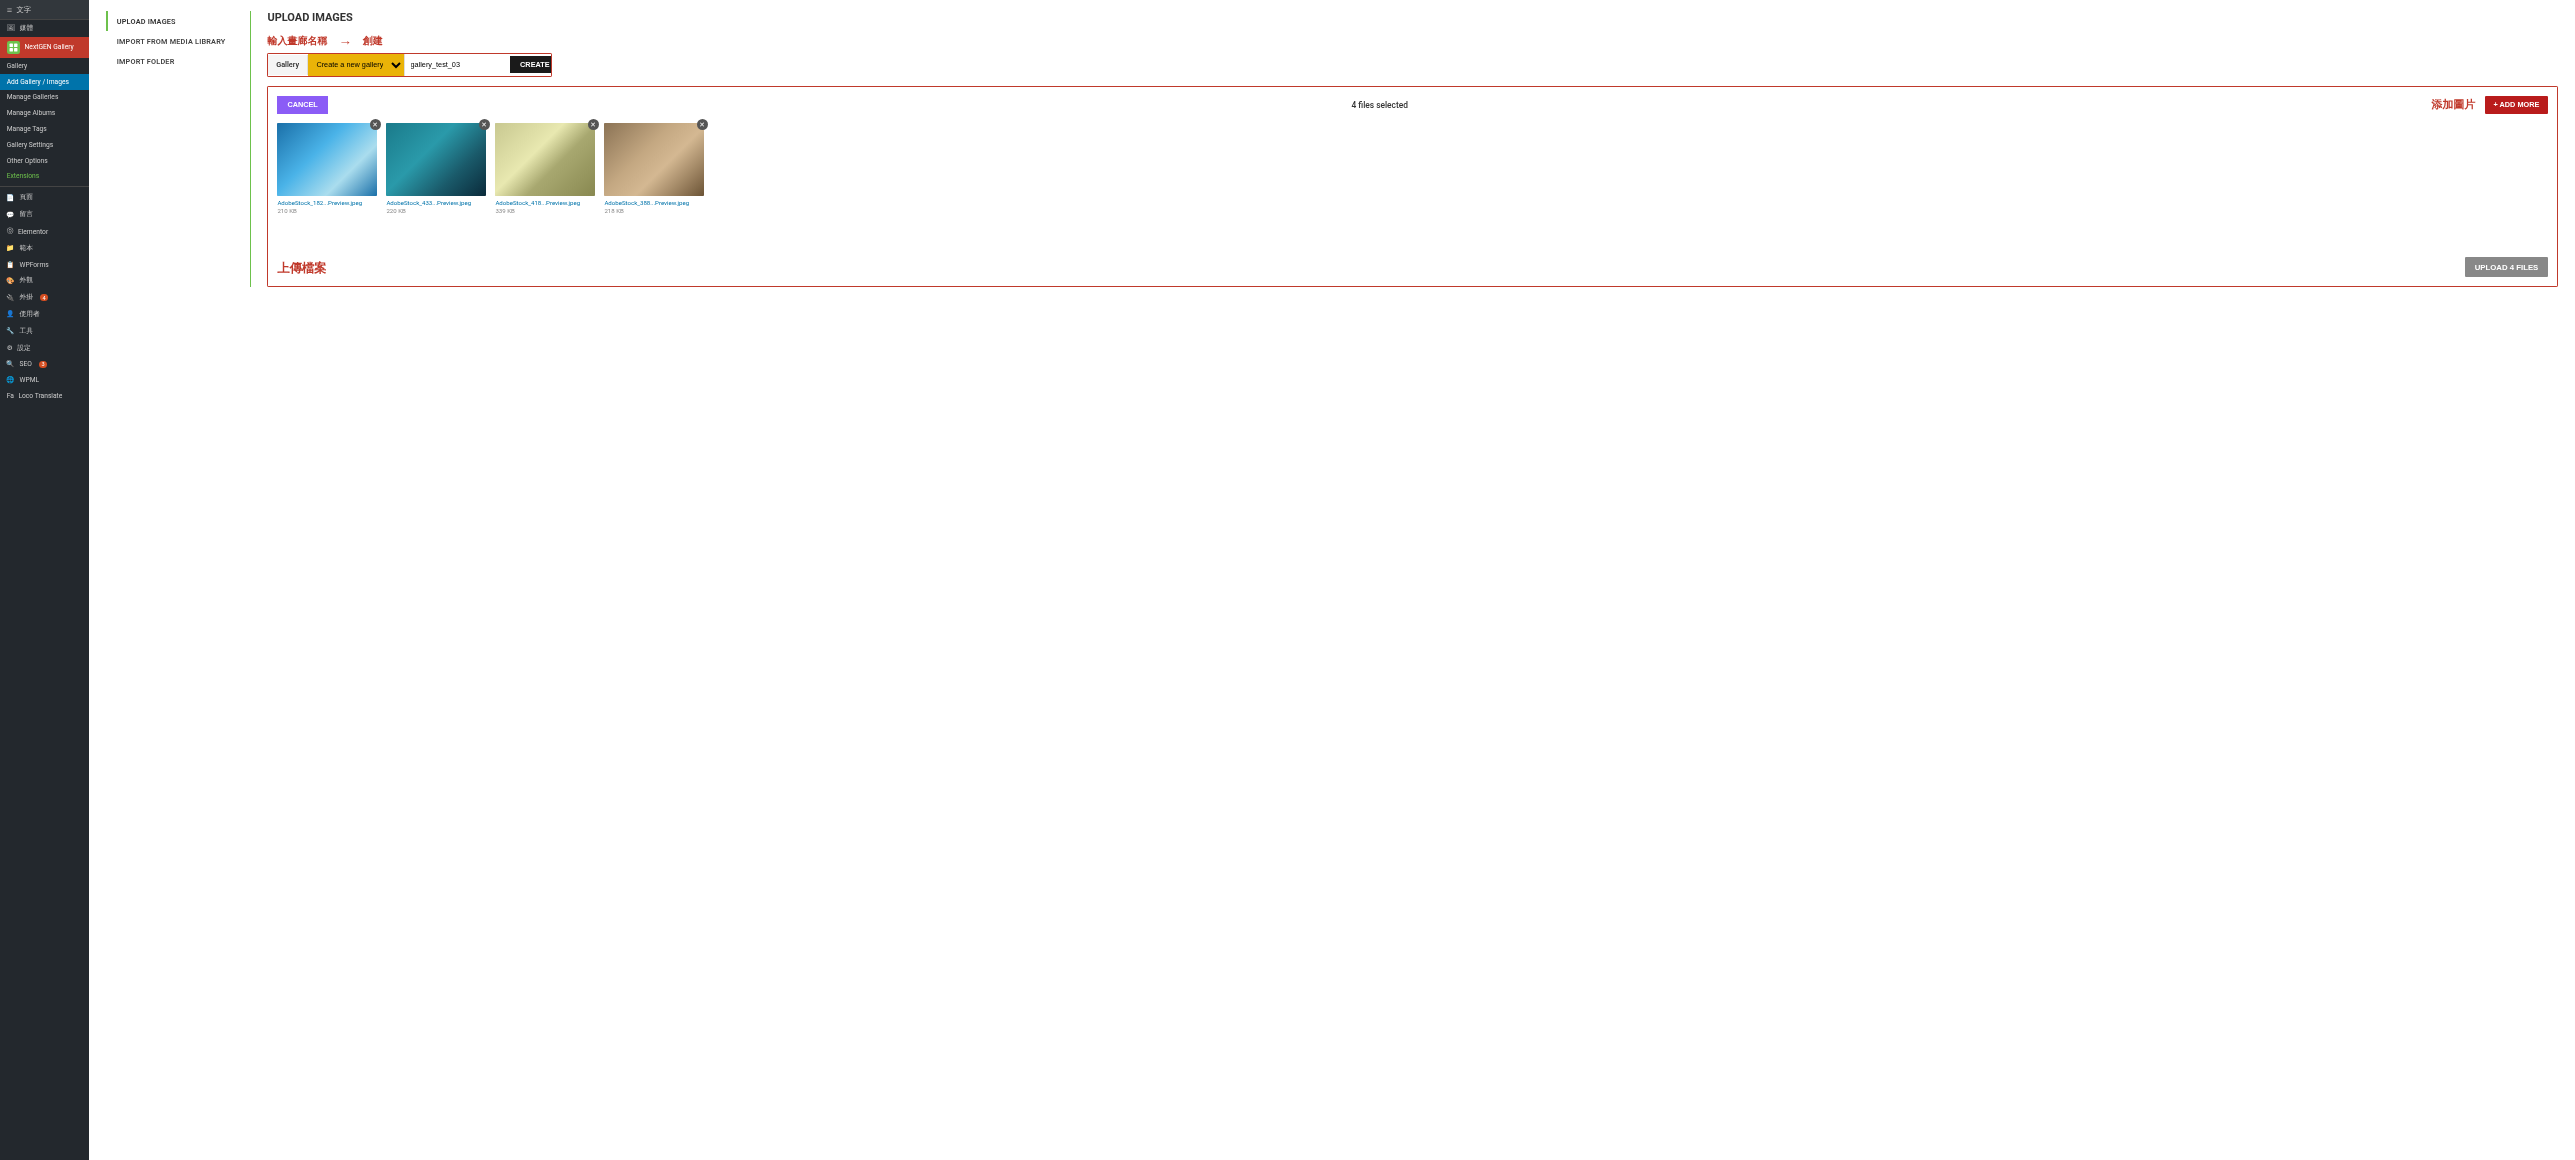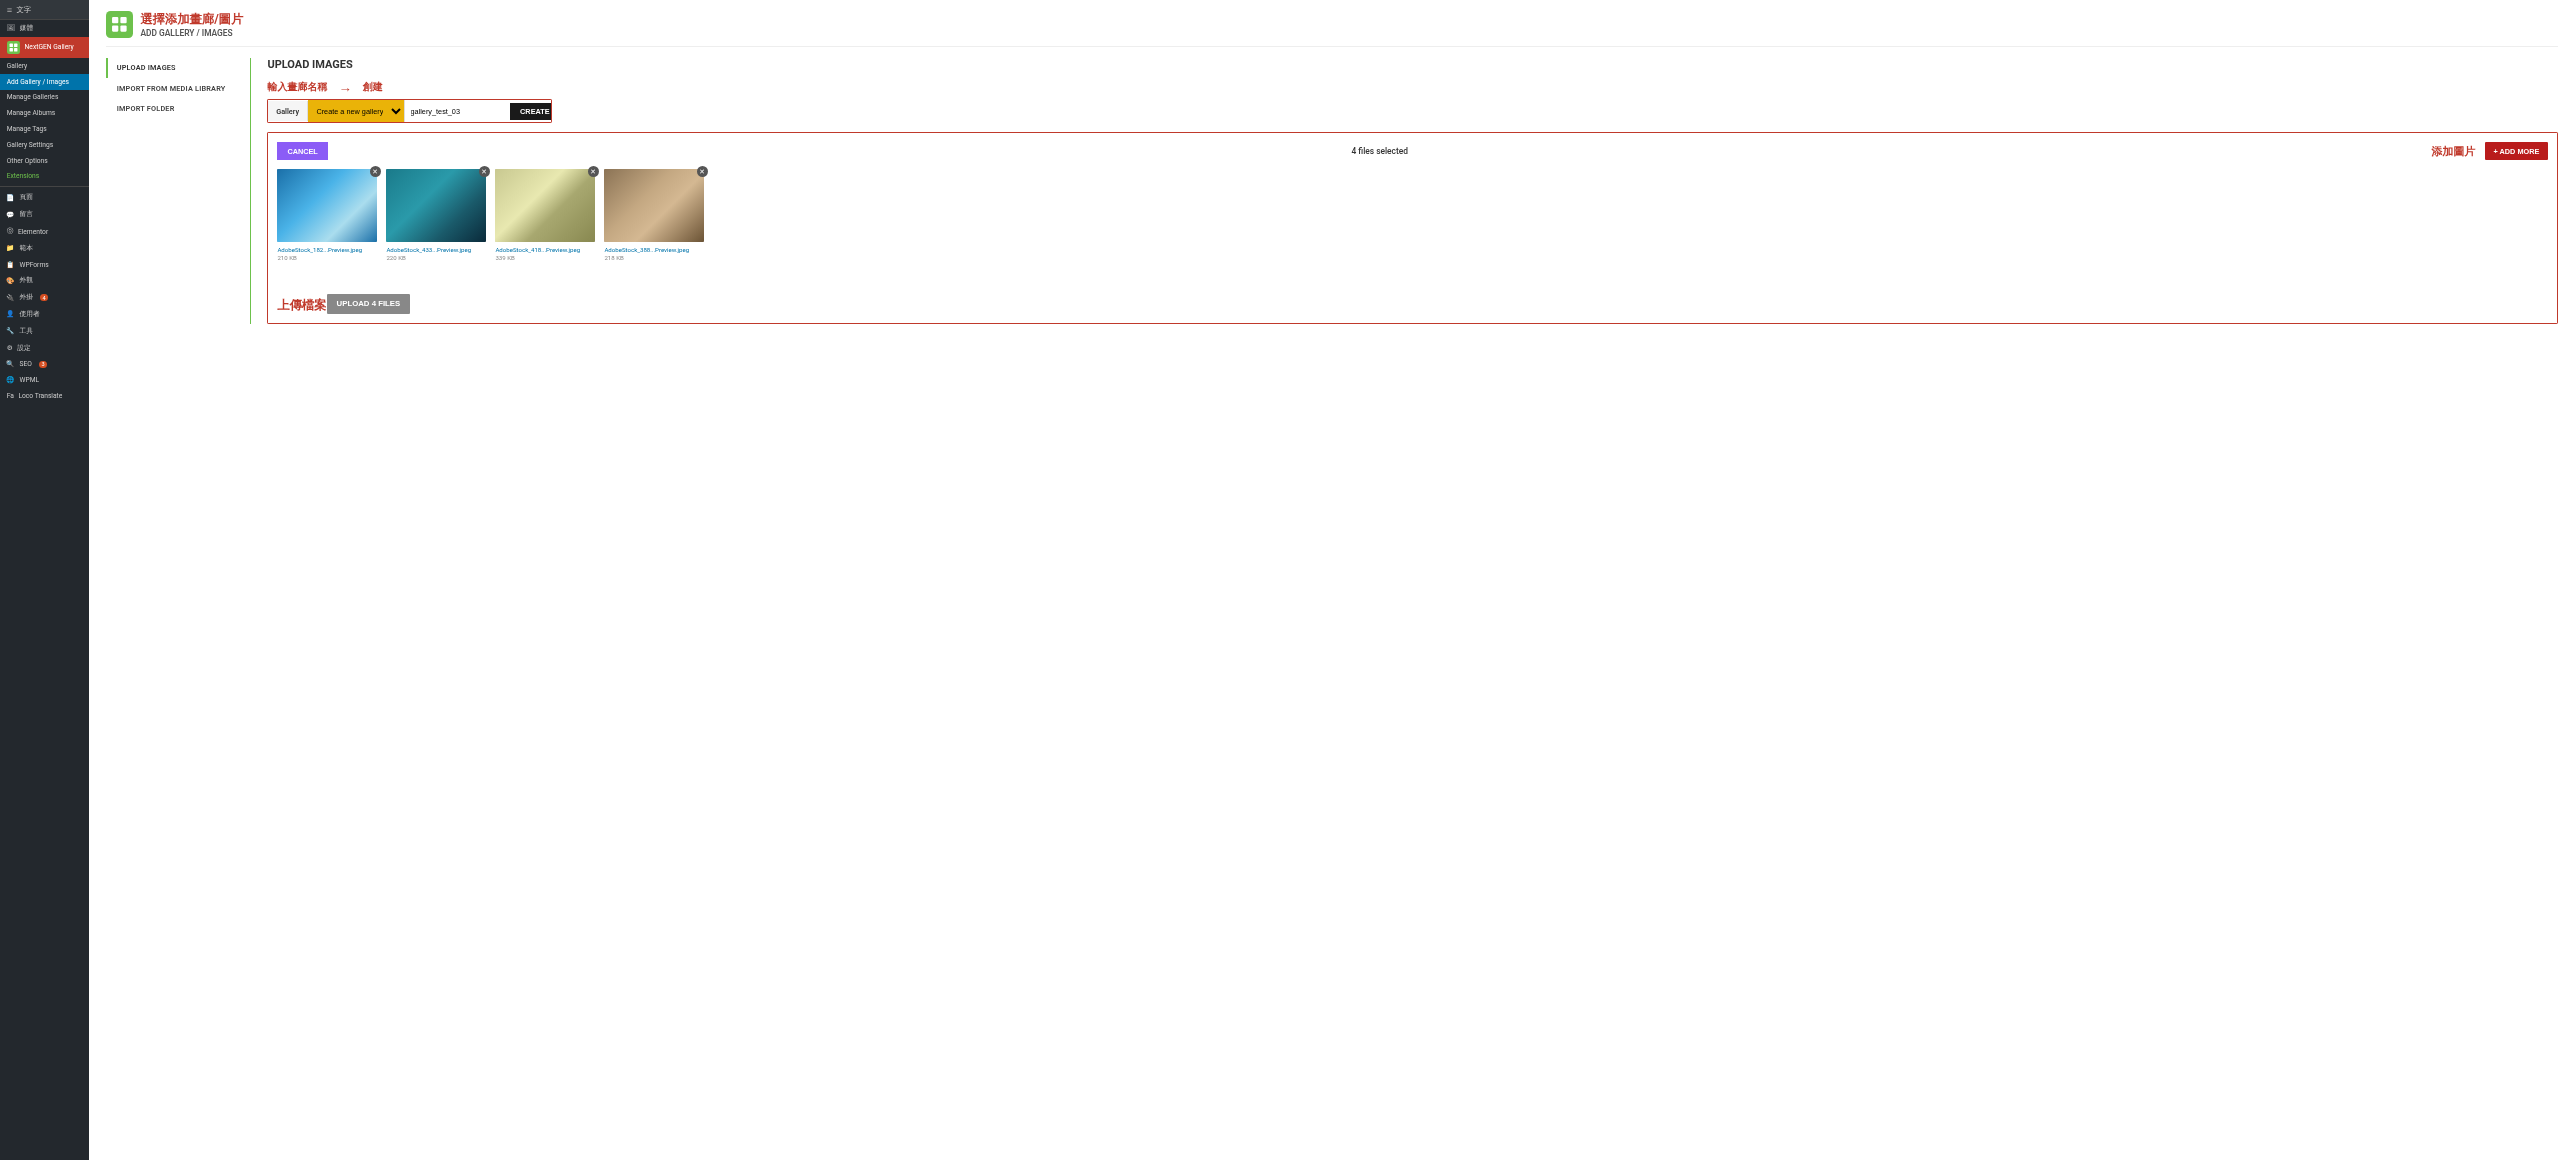--- a/index.html
+++ b/index.html
@@ -311,21 +311,22 @@
     .image-size {
       font-size: 6.1px;
       color: #888;
       margin-top: 1.1px;
     }
 
     
     .upload-annotation-row {
       display: flex;
       align-items: flex-end;
-      margin-top: 33px;
+      justify-content: space-between;
+      margin-top: 43px;
     }
     .upload-annotation-label {
       color: #c0392b;
       font-size: 12.3px;
       font-weight: bold;
     }
     .upload-files-btn {
       background: #888;
       color: #fff;
       padding: 5.6px 10px;
@@ -463,34 +464,20 @@
   </div>
   <div class="sidebar-item">
     <span>Fa</span>
     <span>Loco Translate</span>
   </div>
 </div>
 
 <div id="main">
   <div id="content-area">
 
-    <div class="page-header">
-      <div class="page-logo">
-        <svg viewBox="0 0 16 16">
-            <rect x="1" y="1" width="6" height="6" rx="1"></rect>
-            <rect x="9" y="1" width="6" height="6" rx="1"></rect>
-            <rect x="1" y="9" width="6" height="6" rx="1"></rect>
-            <rect x="9" y="9" width="6" height="6" rx="1"></rect>
-          </svg>
-      </div>
-      <div class="page-title-block">
-        <div class="page-title-chinese">選擇添加畫廊/圖片</div>
-        <div class="page-title-english">ADD GALLERY / IMAGES</div>
-      </div>
-    </div>
 
     <div class="two-col">
 
       <div class="left-nav">
         <div class="left-nav-item active">
           <span>UPLOAD IMAGES</span>
         </div>
         <div class="left-nav-item">
           <span>IMPORT FROM MEDIA LIBRARY</span>
         </div>

